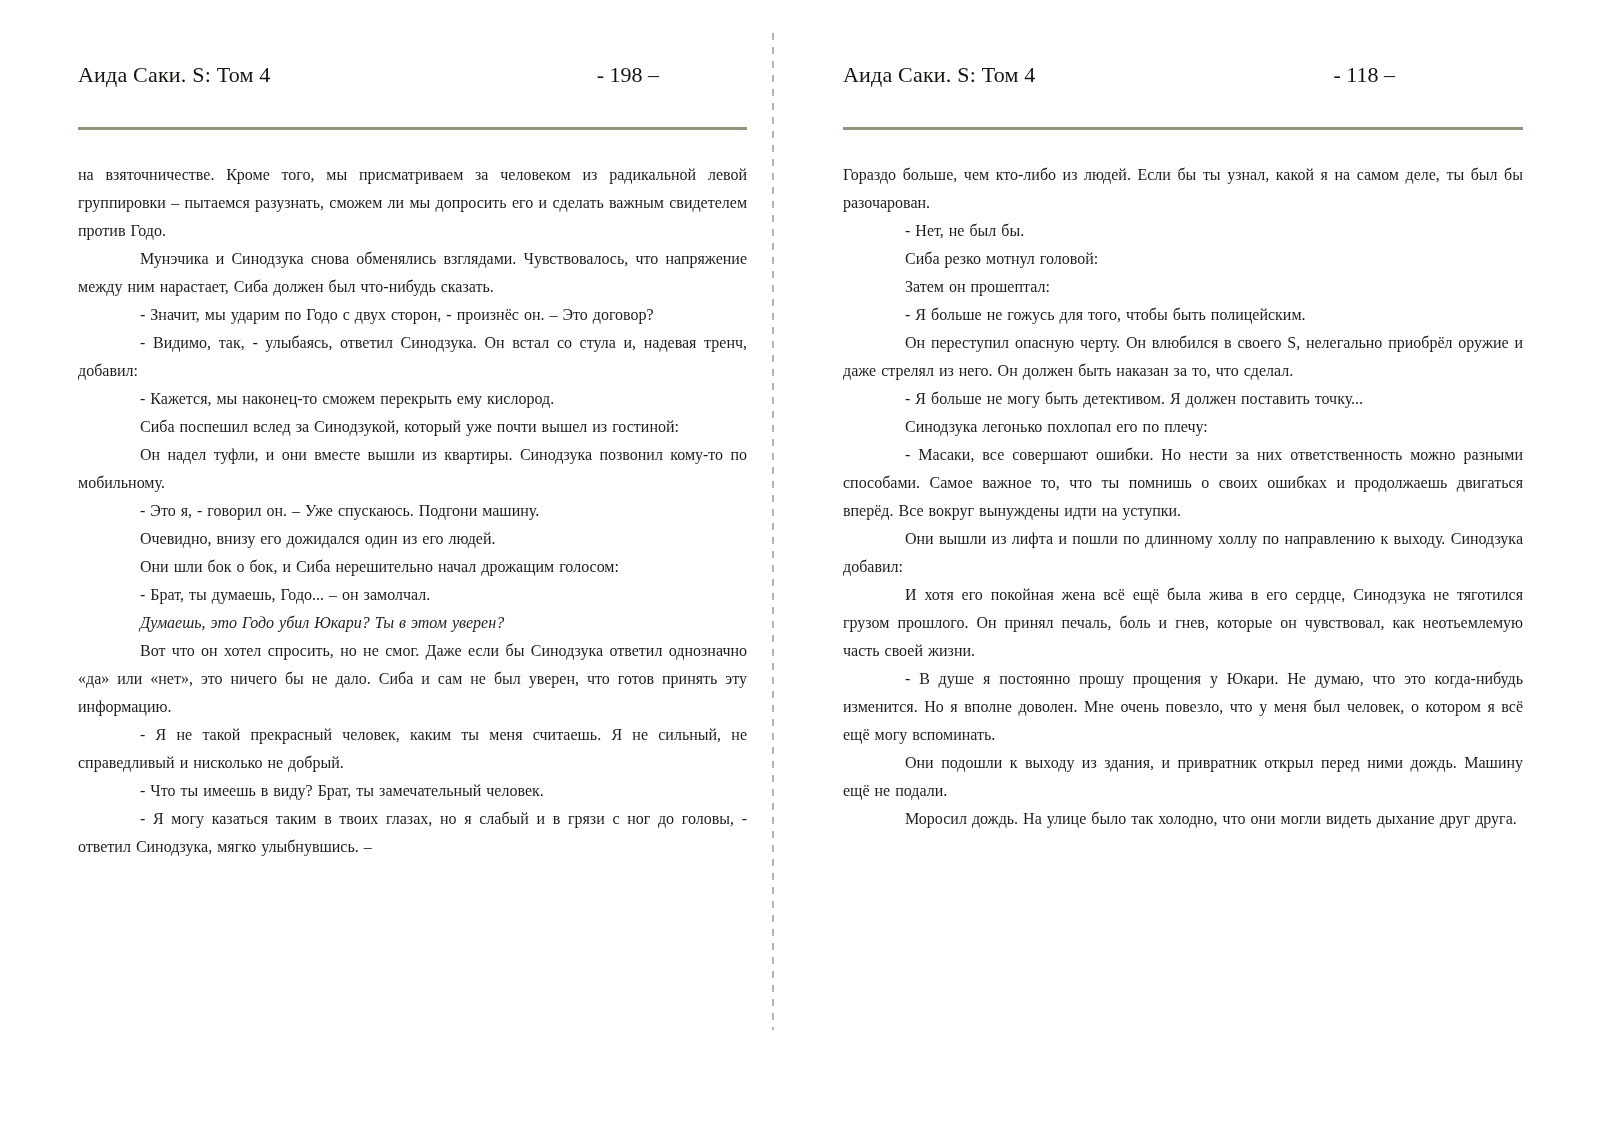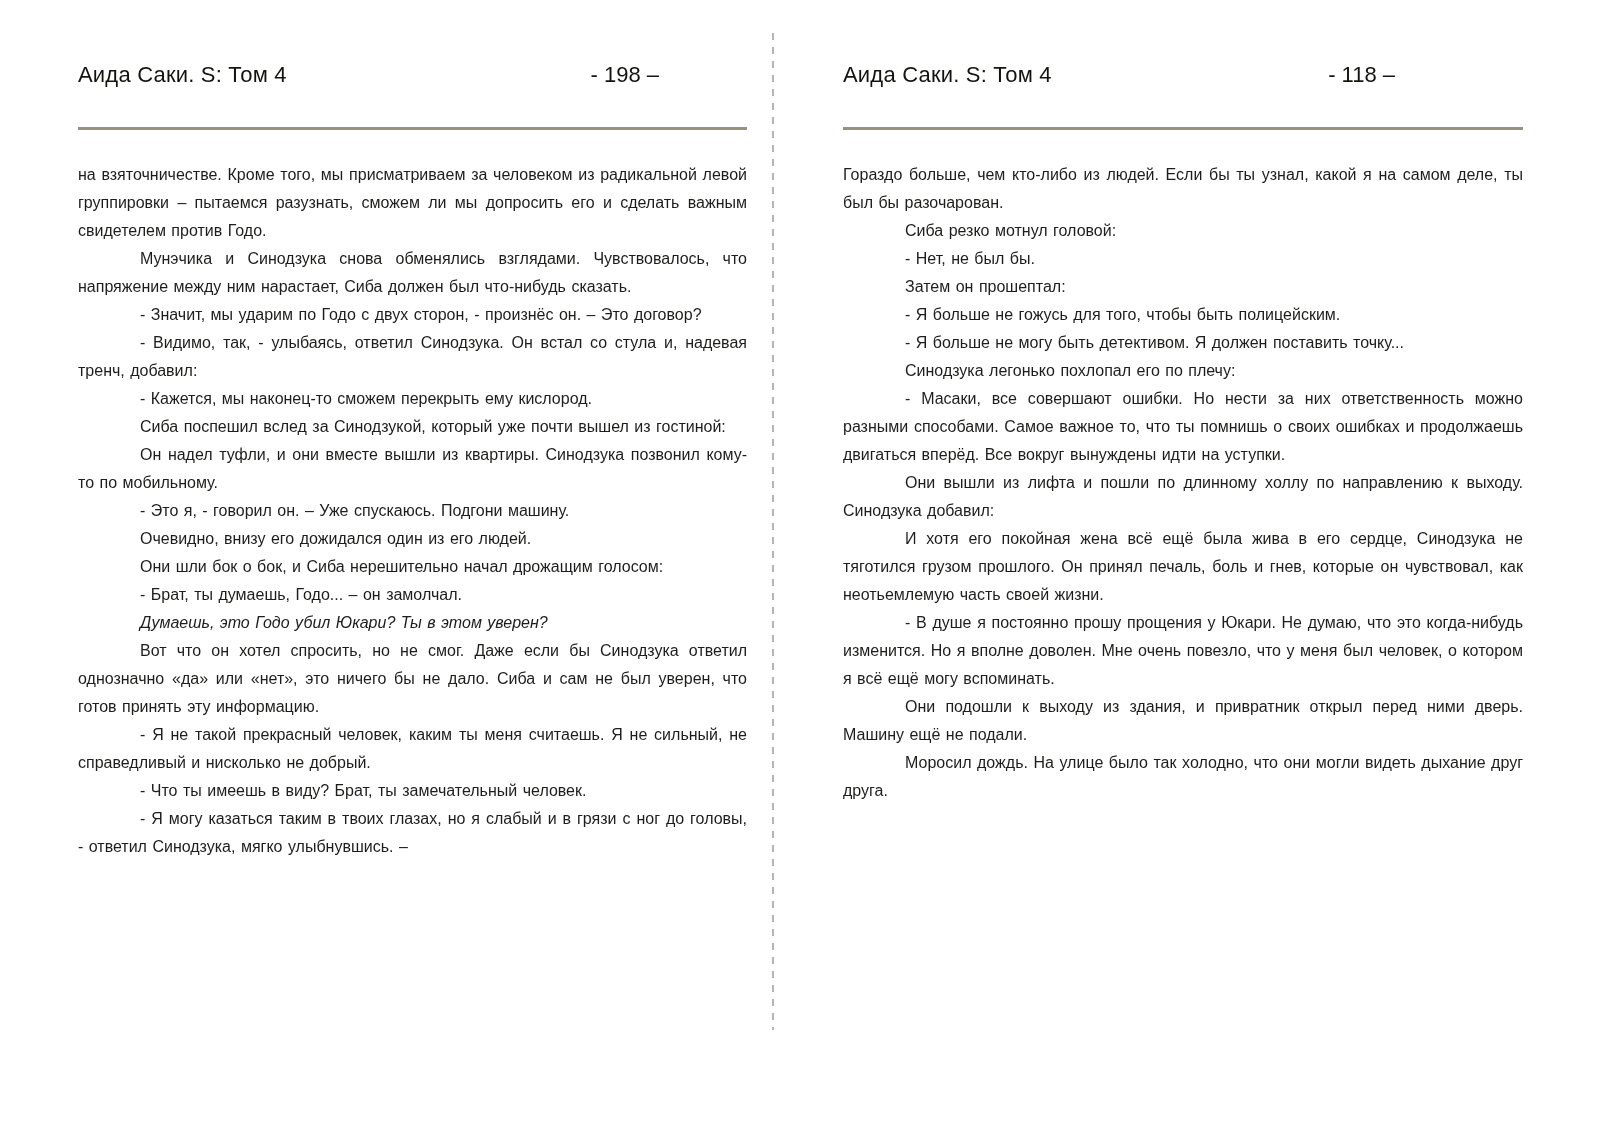--- a/index.html
+++ b/index.html
@@ -10,21 +10,21 @@
     --page-bg: #ffffff;
   }
   * { margin: 0; padding: 0; box-sizing: border-box; }
   html, body { background: #ffffff; }
   .spread {
     position: relative;
     width: 1600px;
     height: 1030px;
     background: var(--page-bg);
     overflow: hidden;
-    font-family: Liberation Sans, sans-serif;
+    font-family: Liberation Serif, serif;
     color: var(--text-color);
   }
   .page {
     position: absolute;
     top: 62px;
   }
   .page.left  { left: 78px;  width: 669px; }
   .page.right { left: 843px; width: 680px; }
   .page-header {
     position: relative;
@@ -101,28 +101,29 @@
   <div class="divider"></div>
 
   <div class="page right">
     <div class="page-header">
       <span class="title">Аида Саки. S: Том 4</span>
       <span class="page-number">- 118 –</span>
     </div>
     <div class="header-rule"></div>
     <div class="page-body">
         <p class="para no-indent">Гораздо больше, чем кто-либо из людей. Если бы ты узнал, какой я на самом деле, ты был бы разочарован.</p>
+        <p class="para">- Нет, не был бы.</p>
         <p class="para">Сиба резко мотнул головой:</p>
-        <p class="para">- Нет, не был бы.</p>
         <p class="para">Затем он прошептал:</p>
         <p class="para">- Я больше не гожусь для того, чтобы быть полицейским.</p>
+        <p class="para">Он переступил опасную черту. Он влюбился в своего S, нелегально приобрёл оружие и даже стрелял из него. Он должен быть наказан за то, что сделал.</p>
         <p class="para">- Я больше не могу быть детективом. Я должен поставить точку...</p>
         <p class="para">Синодзука легонько похлопал его по плечу:</p>
         <p class="para">- Масаки, все совершают ошибки. Но нести за них ответственность можно разными способами. Самое важное то, что ты помнишь о своих ошибках и продолжаешь двигаться вперёд. Все вокруг вынуждены идти на уступки.</p>
         <p class="para">Они вышли из лифта и пошли по длинному холлу по направлению к выходу. Синодзука добавил:</p>
         <p class="para">И хотя его покойная жена всё ещё была жива в его сердце, Синодзука не тяготился грузом прошлого. Он принял печаль, боль и гнев, которые он чувствовал, как неотьемлемую часть своей жизни.</p>
         <p class="para">- В душе я постоянно прошу прощения у Юкари. Не думаю, что это когда-нибудь изменится. Но я вполне доволен. Мне очень повезло, что у меня был человек, о котором я всё ещё могу вспоминать.</p>
-        <p class="para">Они подошли к выходу из здания, и привратник открыл перед ними дверь. Машину ещё не подали.</p>
+        <p class="para">Они подошли к выходу из здания, и привратник открыл перед ними дождь. Машину ещё не подали.</p>
         <p class="para">Моросил дождь. На улице было так холодно, что они могли видеть дыхание друг друга.</p>
       </div>
   </div>
 
 </div>
 
 </body></html>

